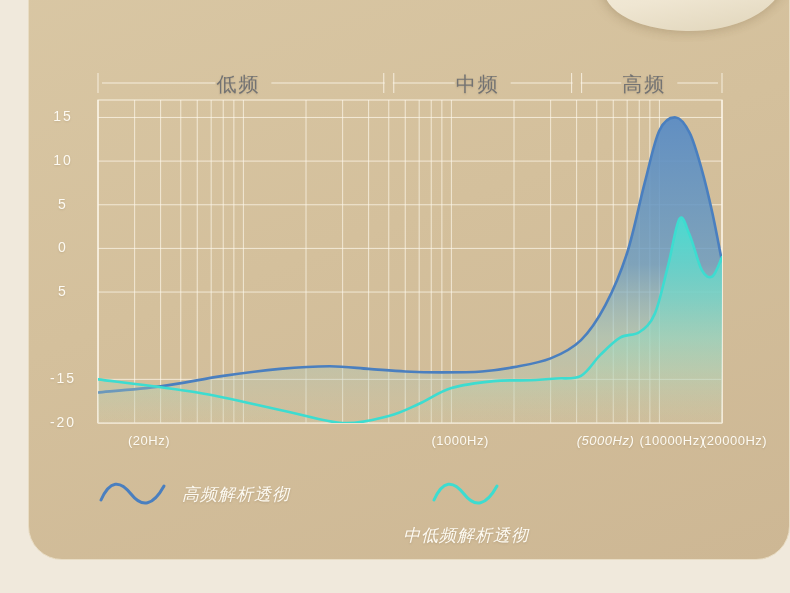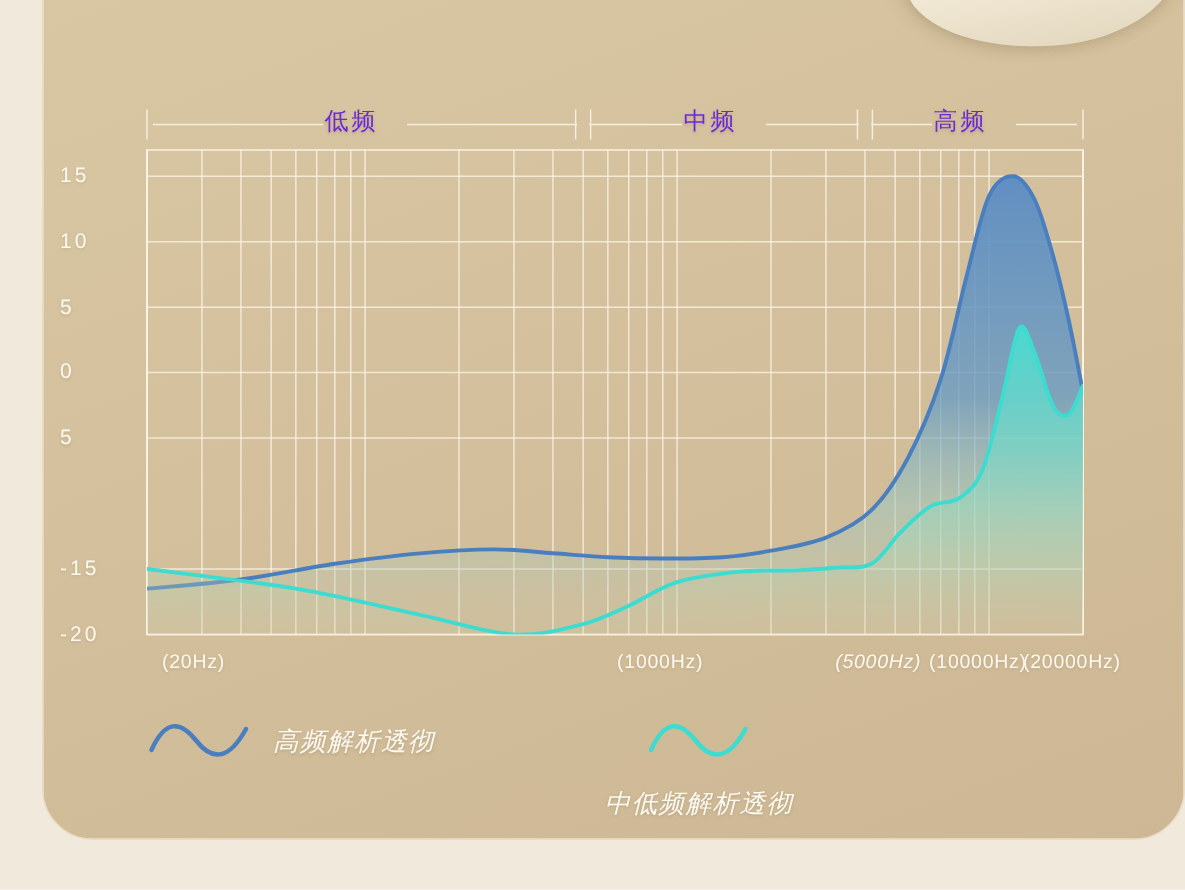--- a/index.html
+++ b/index.html
@@ -75,43 +75,44 @@
   #chart {
     position: absolute;
     left: 0; top: 0;
     width: 790px; height: 593px;
   }
   svg#plot { position: absolute; left: 0; top: 0; }
 
   
   .band-label {
     position: absolute;
-    color: #6d28d9;
-    font-size: 16px;
+    color: #737373;
+    font-size: 20px;
     letter-spacing: 2px;
     white-space: nowrap;
     text-shadow: 0 1px 2px rgba(120,100,70,.25);
   }
   
   .ytick {
     position: absolute;
     color: #fdfaf2;
     font-size: 14px;
     letter-spacing: 2px;
-    text-align: left;
+    text-align: center;
     width: 46px;
     text-shadow: 0 1px 2px rgba(120,100,70,.2);
   }
   .xtick {
     position: absolute;
     color: #fdfaf2;
     font-size: 13px;
     letter-spacing: .5px;
     white-space: nowrap;
     text-shadow: 0 1px 2px rgba(120,100,70,.2);
+    margin-left: 20px;
   }
   
   #legend { position: absolute; left: 98px; top: 478px; }
   .legend-item {
     position: absolute;
     display: flex;
     align-items: center;
     gap: 14px;
     font-style: italic;
   }

